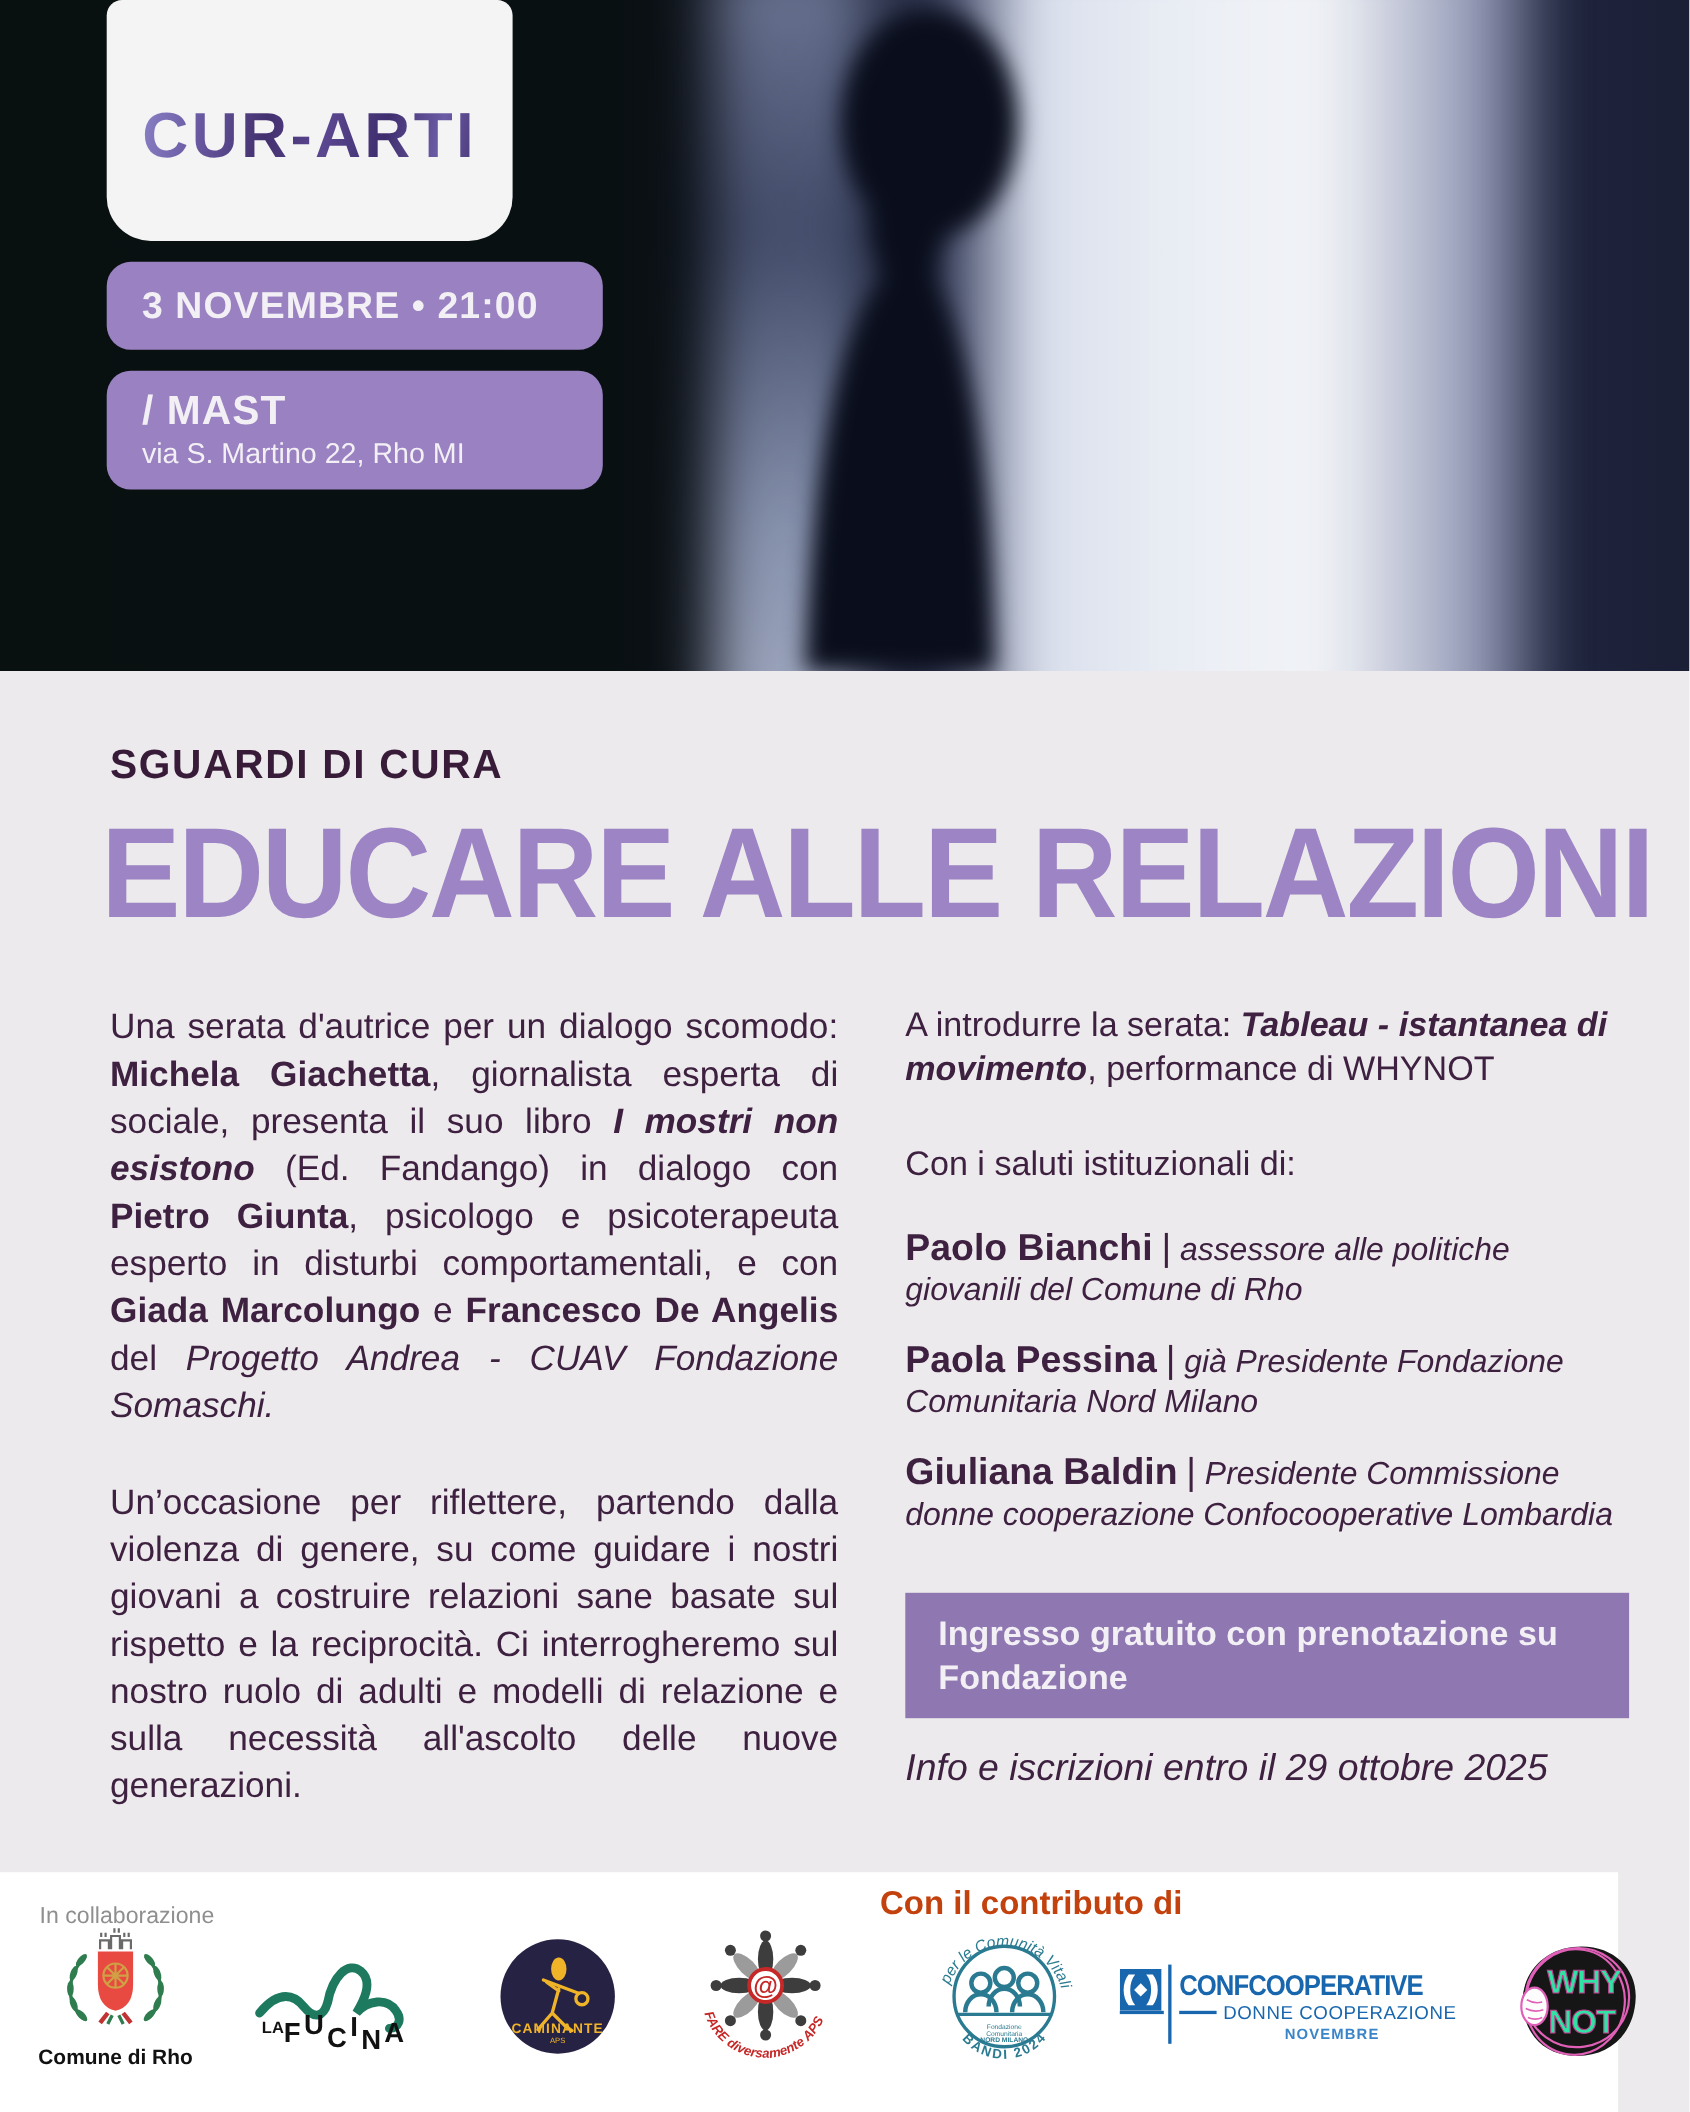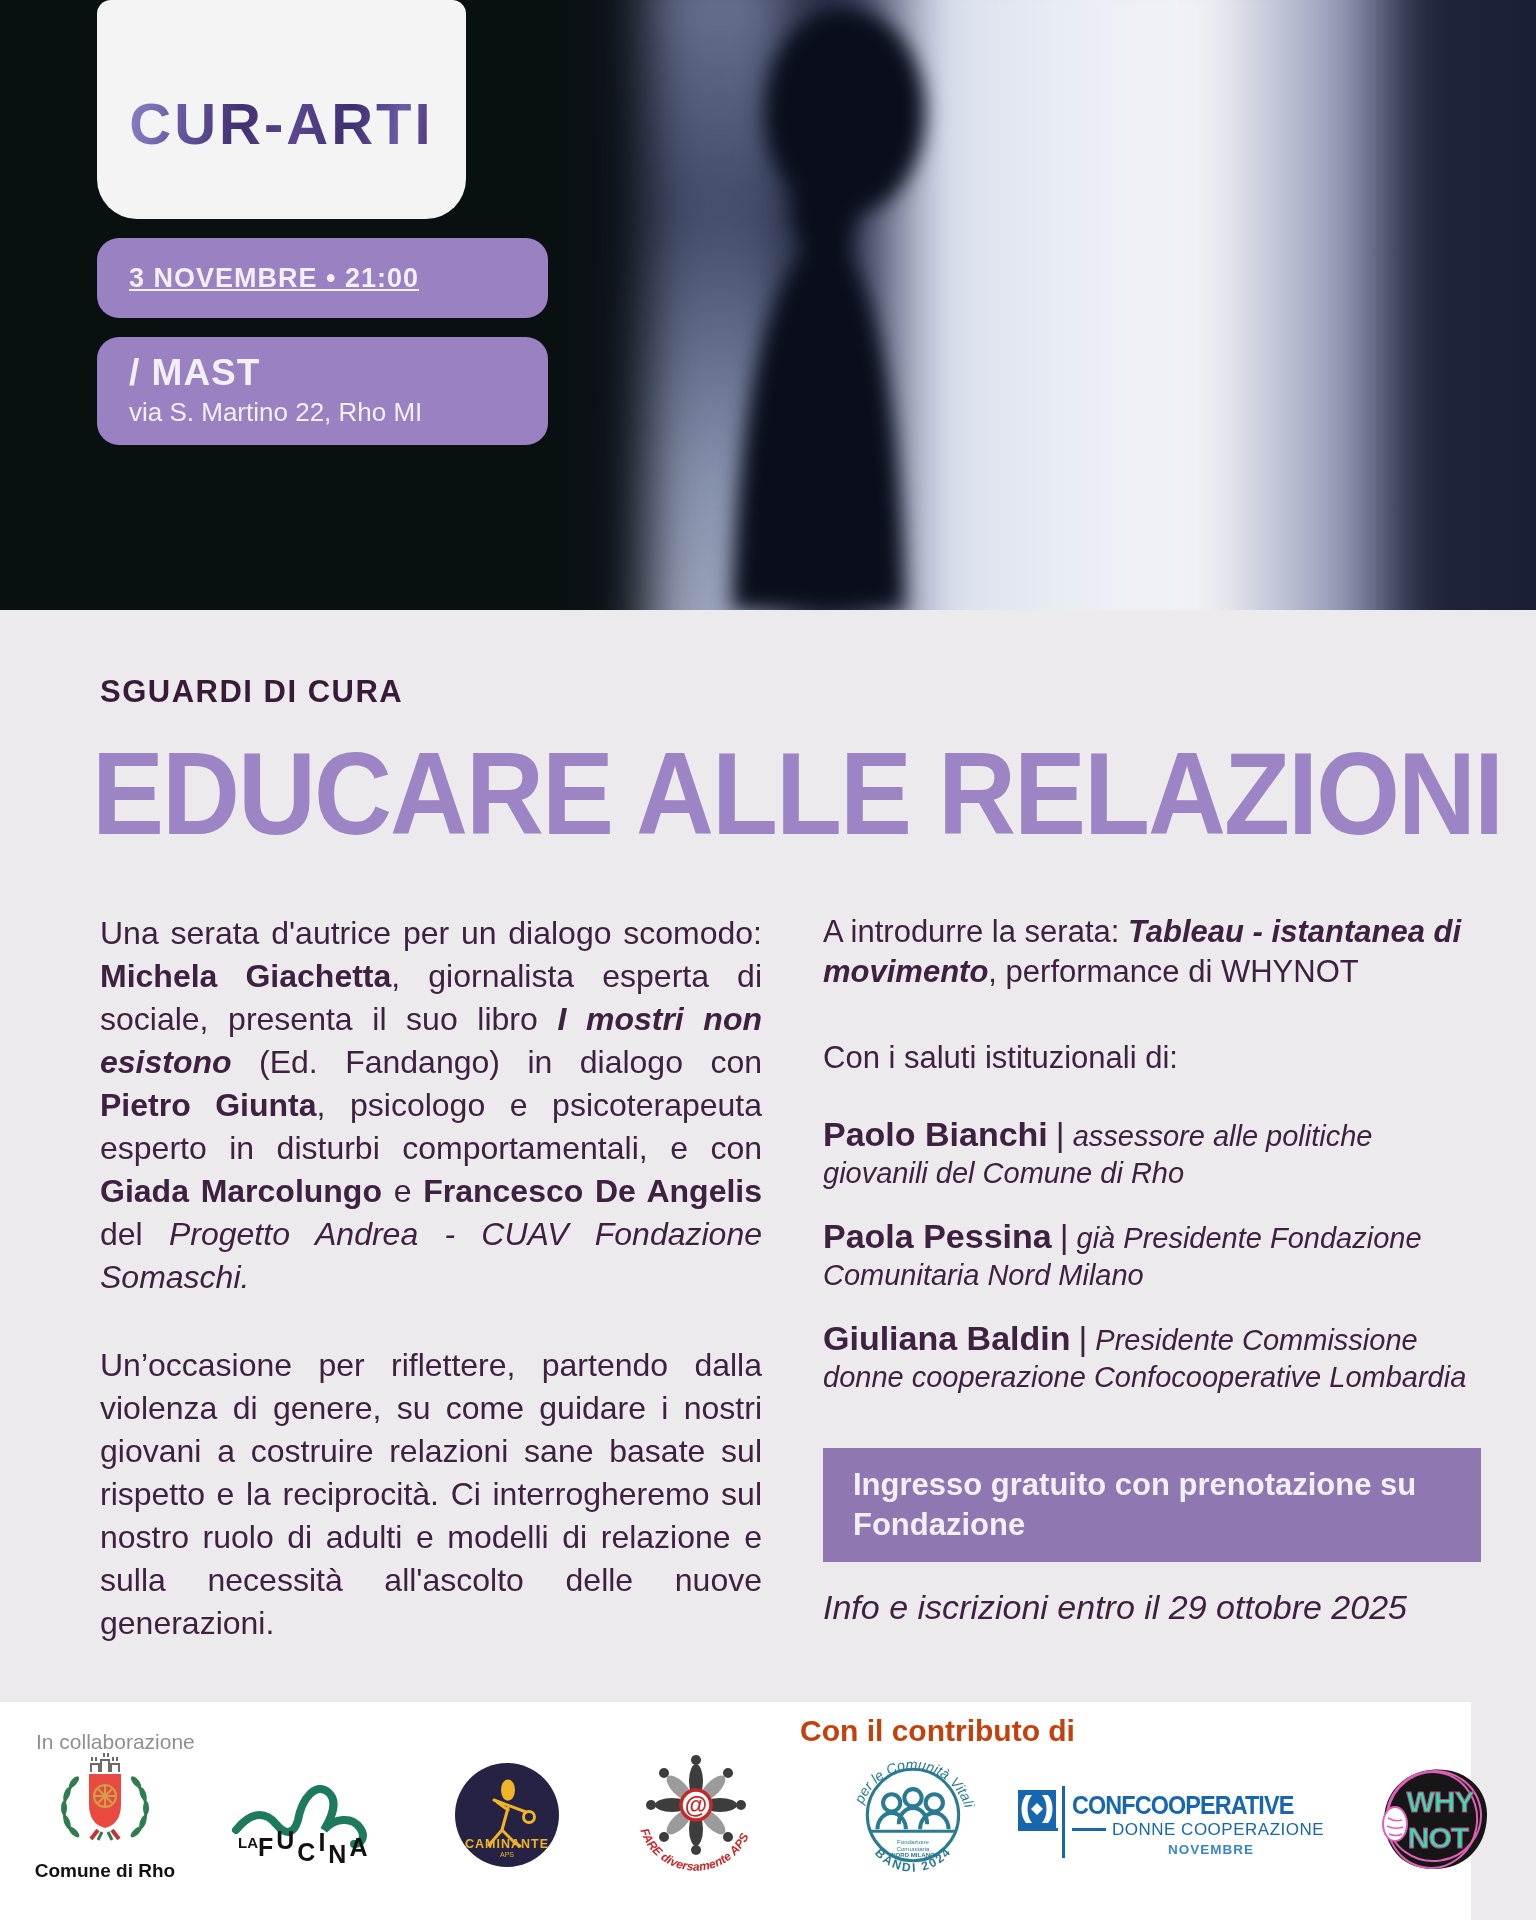--- a/index.html
+++ b/index.html
@@ -21,27 +21,27 @@
 
   
   .logo-card{position:absolute;left:97px;top:0;width:369px;height:219px;background:#F5F4F5;
              border-radius:14px 14px 40px 40px;display:flex;align-items:center;justify-content:center;}
   .logo-text{font-size:58px;font-weight:800;letter-spacing:3px;padding-top:28px;
              background:linear-gradient(100deg,#8d85c9 0%,#6b5ba4 18%,#43306f 38%,#5a4790 55%,#3f2e6e 72%,#6c5ca6 88%,#473573 100%);
              -webkit-background-clip:text;background-clip:text;color:transparent;}
   .badge{position:absolute;left:97px;width:451px;background:#9A81C1;border-radius:22px;
          color:#F2EFF5;box-sizing:border-box;padding-left:32px;}
   .badge-date{top:238px;height:80px;display:flex;align-items:center;
-              font-size:27px;font-weight:bold;letter-spacing:1px;text-decoration:underline;}
+              font-size:34px;font-weight:bold;letter-spacing:1px;}
   .badge-venue{top:337px;height:108px;padding-top:14px;}
   .badge-venue .venue-name{font-size:37px;font-weight:bold;letter-spacing:1px;line-height:44px;}
   .badge-venue .venue-addr{font-size:26px;line-height:34px;}
 
   
-  .kicker{position:absolute;left:100px;top:674px;font-size:31px;font-weight:bold;
+  .kicker{position:absolute;left:100px;top:674px;font-size:37px;font-weight:bold;
           letter-spacing:1.5px;color:#371B38;}
   .title{position:absolute;left:92px;top:726px;font-size:108px;font-weight:bold;
          letter-spacing:-2px;color:#9C84C5;white-space:nowrap;
          transform:scaleY(1.08);transform-origin:top left;}
 
   .col{position:absolute;top:912px;width:662px;color:#3E2140;font-size:32px;line-height:43px;}
   .col-left{left:100px;text-align:justify;}
   .col-right{left:823px;width:660px;font-size:31px;line-height:40px;}
   .col-left p{margin:0 0 45px 0;}
   .b{font-weight:bold;}

